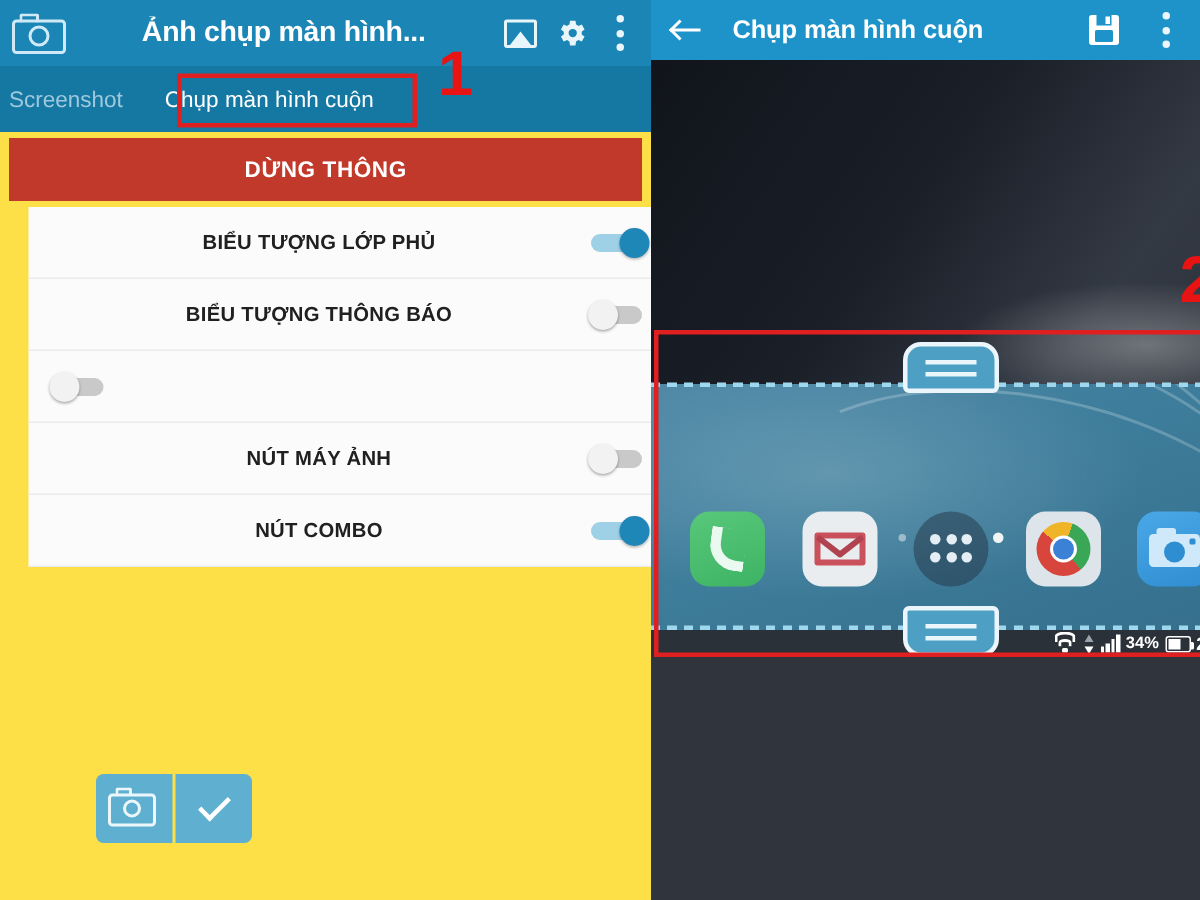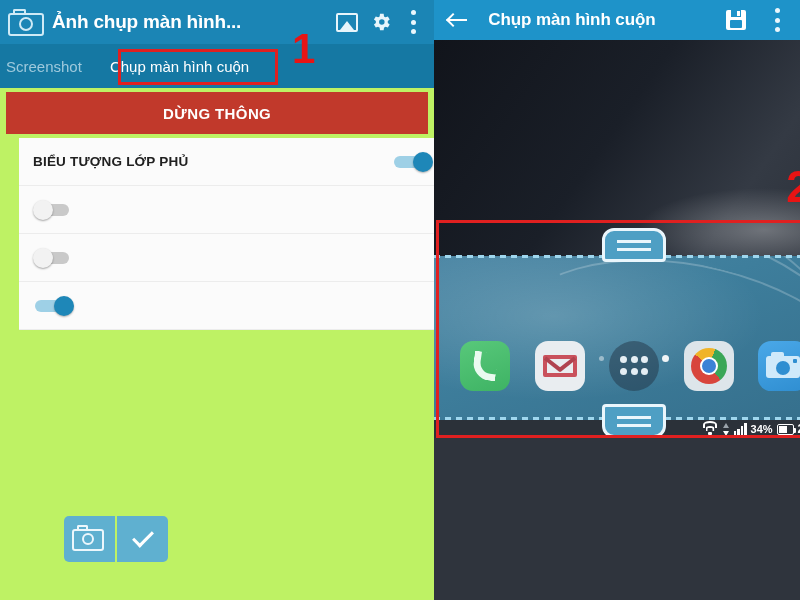--- a/index.html
+++ b/index.html
@@ -8,22 +8,23 @@
     font-family: "Liberation Sans", sans-serif;
     background: #ffffff;
     overflow: hidden;
   }
   .screen { position: relative; width: 800px; height: 600px; display: flex; }
 
   
   .left-panel {
     position: relative;
     width: 475px; height: 600px;
-    background: #bef264;
+    background: #fde047;
     overflow: hidden;
+    text-align: center;
   }
   .app-bar {
     height: 44px;
     background: #1b85b5;
     display: flex; align-items: center;
     padding: 0 10px 0 8px;
     gap: 8px;
   }
   .cam-icon { width: 36px; height: 27px; position: relative; flex: 0 0 auto; }
   .cam-icon .body {
@@ -351,35 +352,44 @@
 
       <div class="opt-row">
         <div class="opt-label">BIỂU TƯỢNG LỚP PHỦ</div>
         <div class="toggle on">
             <div class="track"></div>
             <div class="knob"></div>
           </div>
       </div>
 
       <div class="opt-row">
+        <div class="opt-label">BIỂU TƯỢNG THÔNG BÁO</div>
         <div class="toggle">
             <div class="track"></div>
             <div class="knob"></div>
           </div>
       </div>
 
       <div class="opt-row">
         <div class="toggle">
             <div class="track"></div>
             <div class="knob"></div>
           </div>
       </div>
 
-
       <div class="opt-row">
+        <div class="opt-label">NÚT MÁY ẢNH</div>
+        <div class="toggle">
+            <div class="track"></div>
+            <div class="knob"></div>
+          </div>
+      </div>
+
+      <div class="opt-row">
+        <div class="opt-label">NÚT COMBO</div>
         <div class="toggle on">
             <div class="track"></div>
             <div class="knob"></div>
           </div>
       </div>
 
 
     </div>
 
     <div class="float-widget">

